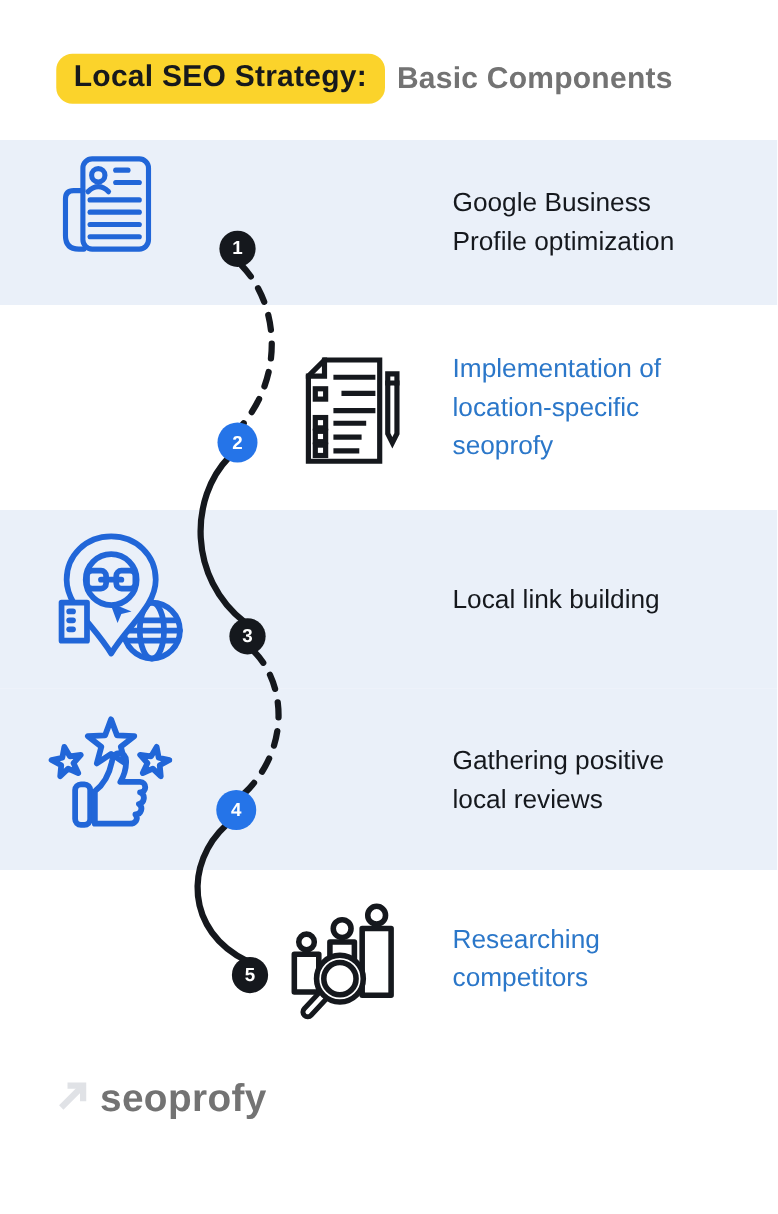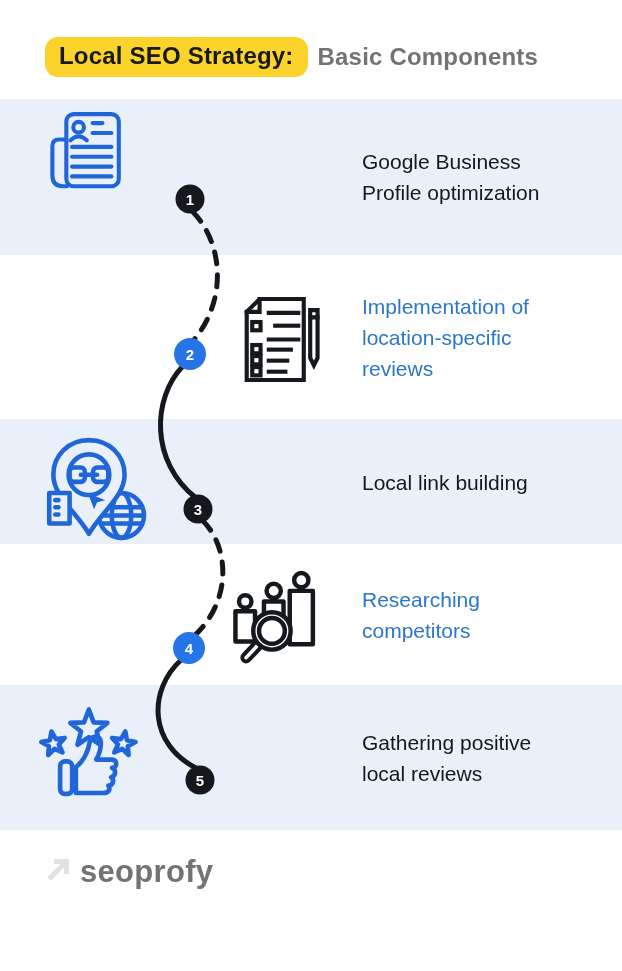--- a/index.html
+++ b/index.html
@@ -4,32 +4,32 @@
 <style>
   * { margin:0; padding:0; box-sizing:border-box; }
   html,body { background:#ffffff; }
   body { font-family:"Liberation Sans", sans-serif; }
   .poster{
     position:relative; width:622px; height:971px; margin:0 auto;
     background:#ffffff; overflow:hidden;
     --row-blue:#EAF0F9; --ink:#15181D; --blue:#2166D8; --circle-blue:#2574E8; --text-blue:#2B77C9;
   }
   
-  .header{ height:99px; display:flex; align-items:center; padding:14px 0 0 45px; }
+  .header{ height:112px; display:flex; align-items:center; padding:14px 0 0 45px; }
   .title-wrap{ display:flex; align-items:center; gap:10px; }
   .title-pill{
     background:#FBD32B; border-radius:13px; padding:5px 14px 7px 14px;
     font-size:24px; font-weight:bold; color:#17191C; letter-spacing:.2px;
   }
   .title-rest{ font-size:24px; font-weight:bold; color:#737373; letter-spacing:.2px; }
   
   .row{ position:relative; width:100%; display:flex; align-items:center; }
   .row.blue{ background:var(--row-blue); }
   .row.white{ background:#ffffff; }
-  .r1{ height:156px; } .r2{ height:164px; } .r3{ height:125px; } .r4{ height:141px; } .r5{ height:145px; }
+  .r1{ height:132px; } .r2{ height:164px; } .r3{ height:143px; } .r4{ height:141px; } .r5{ height:145px; }
   .item-label{
     position:absolute; left:362px; top:50%; transform:translateY(-50%);
     font-size:21px; line-height:31px; font-weight:500; white-space:pre-line; width:240px;
   }
   .item-label.v-black{ color:var(--ink); }
   .item-label.v-blue{ color:var(--text-blue); }
   .icon-box{ position:absolute; }
   .ib1{ left:45px;  top:2px;  }
   .ib2{ left:232px; top:37px; }
   .ib3{ left:36px;  top:16px; }
@@ -97,21 +97,21 @@
         <line x1="40" y1="50" x2="72" y2="50"></line>
         <line x1="40" y1="61" x2="64" y2="61"></line>
         <line x1="40" y1="73" x2="60" y2="73"></line>
         <line x1="40" y1="85" x2="58" y2="85"></line>
         <path d="M85 26 V18 H93 V26"></path>
         <path d="M85 26 H93 V70 L89 78 L85 70 Z"></path>
       </svg>
     </span>
     <div class="item-label v-blue">Implementation of
 location-specific
-reviews</div>
+seoprofy</div>
   </div>
 
   <div class="row blue r3">
     <span class="icon-box ib3">
       <svg width="112" height="112" viewBox="0 0 110 110" fill="none" stroke="#2166D8" stroke-width="4.5" stroke-linecap="round" stroke-linejoin="round">
         <circle cx="84" cy="79" r="22"></circle>
         <ellipse cx="84" cy="79" rx="9.5" ry="22"></ellipse>
         <line x1="64" y1="71" x2="104" y2="71"></line>
         <line x1="62" y1="79" x2="106" y2="79"></line>
         <line x1="64" y1="87" x2="104" y2="87"></line>
@@ -123,51 +123,51 @@
         <rect x="13" y="57" width="20" height="30" fill="#EAF0F9"></rect>
         <line x1="19" y1="64" x2="22" y2="64"></line>
         <line x1="19" y1="71" x2="22" y2="71"></line>
         <line x1="19" y1="78" x2="22" y2="78"></line>
         <path d="M51 57 L57 73 L60 66 L68 64 Z" fill="#2166D8" stroke="none"></path>
       </svg>
     </span>
     <div class="item-label v-black">Local link building</div>
   </div>
 
+  <div class="row blue r5">
+    <span class="icon-box ib5">
+      <svg width="102" height="108" viewBox="0 0 110 110" fill="none" stroke="#2166D8" stroke-width="5" stroke-linecap="round" stroke-linejoin="round">
+        <path transform="translate(57,28)" d="M0 -21 L5.2 -7.1 L20 -6.5 L8.4 2.7 L12.3 17 L0 8.8 L-12.3 17 L-8.4 2.7 L-20 -6.5 L-5.2 -7.1 Z"></path>
+        <path transform="translate(19,44) scale(0.64) rotate(-10)" stroke-width="7.8" d="M0 -21 L5.2 -7.1 L20 -6.5 L8.4 2.7 L12.3 17 L0 8.8 L-12.3 17 L-8.4 2.7 L-20 -6.5 L-5.2 -7.1 Z"></path>
+        <path transform="translate(94,44) scale(0.64) rotate(10)" stroke-width="7.8" d="M0 -21 L5.2 -7.1 L20 -6.5 L8.4 2.7 L12.3 17 L0 8.8 L-12.3 17 L-8.4 2.7 L-20 -6.5 L-5.2 -7.1 Z"></path>
+        <rect x="26" y="63" width="13" height="35" rx="5"></rect>
+        <path d="M43 97 V69 C51 63 56 53 58 42 C59 34 70 34 70 43 C70 50 68 56 65 61 H82 C88 61 88 70 82 70 C87 72 86 79 81 80 C85 83 83 89 78 89 C81 93 78 97 73 97 Z"></path>
+      </svg>
+    </span>
+    <div class="item-label v-black">Gathering positive
+local reviews</div>
+  </div>
+
   <div class="row white r4">
     <span class="icon-box ib4">
       <svg width="89" height="100" viewBox="0 0 100 110" fill="none" stroke="#15181D" stroke-width="5" stroke-linejoin="round">
         <circle cx="16" cy="41" r="7"></circle>
         <rect x="5" y="52" width="22" height="34"></rect>
         <circle cx="48" cy="29" r="8"></circle>
         <rect x="37" y="41" width="22" height="24"></rect>
         <circle cx="79" cy="17" r="8"></circle>
         <rect x="66" y="29" width="26" height="60"></rect>
         <line x1="31" y1="89" x2="17" y2="104" stroke-width="13" stroke-linecap="round"></line>
         <line x1="31" y1="89" x2="17" y2="104" stroke="#ffffff" stroke-width="4" stroke-linecap="round"></line>
         <circle cx="46" cy="74" r="21" fill="#ffffff"></circle>
         <circle cx="46" cy="74" r="14.5" fill="#ffffff"></circle>
       </svg>
     </span>
     <div class="item-label v-blue">Researching
 competitors</div>
-  </div>
-
-  <div class="row blue r5">
-    <span class="icon-box ib5">
-      <svg width="102" height="108" viewBox="0 0 110 110" fill="none" stroke="#2166D8" stroke-width="5" stroke-linecap="round" stroke-linejoin="round">
-        <path transform="translate(57,28)" d="M0 -21 L5.2 -7.1 L20 -6.5 L8.4 2.7 L12.3 17 L0 8.8 L-12.3 17 L-8.4 2.7 L-20 -6.5 L-5.2 -7.1 Z"></path>
-        <path transform="translate(19,44) scale(0.64) rotate(-10)" stroke-width="7.8" d="M0 -21 L5.2 -7.1 L20 -6.5 L8.4 2.7 L12.3 17 L0 8.8 L-12.3 17 L-8.4 2.7 L-20 -6.5 L-5.2 -7.1 Z"></path>
-        <path transform="translate(94,44) scale(0.64) rotate(10)" stroke-width="7.8" d="M0 -21 L5.2 -7.1 L20 -6.5 L8.4 2.7 L12.3 17 L0 8.8 L-12.3 17 L-8.4 2.7 L-20 -6.5 L-5.2 -7.1 Z"></path>
-        <rect x="26" y="63" width="13" height="35" rx="5"></rect>
-        <path d="M43 97 V69 C51 63 56 53 58 42 C59 34 70 34 70 43 C70 50 68 56 65 61 H82 C88 61 88 70 82 70 C87 72 86 79 81 80 C85 83 83 89 78 89 C81 93 78 97 73 97 Z"></path>
-      </svg>
-    </span>
-    <div class="item-label v-black">Gathering positive
-local reviews</div>
   </div>
 
   <div class="footer">
     <div class="logo">
       <span>
         <svg width="26" height="26" viewBox="0 0 26 26" fill="none" stroke="#E0E2E6" stroke-width="5">
           <line x1="4" y1="22" x2="20" y2="6"></line>
           <polyline points="9,4.5 21.5,4.5 21.5,17"></polyline>
         </svg>
       </span>

